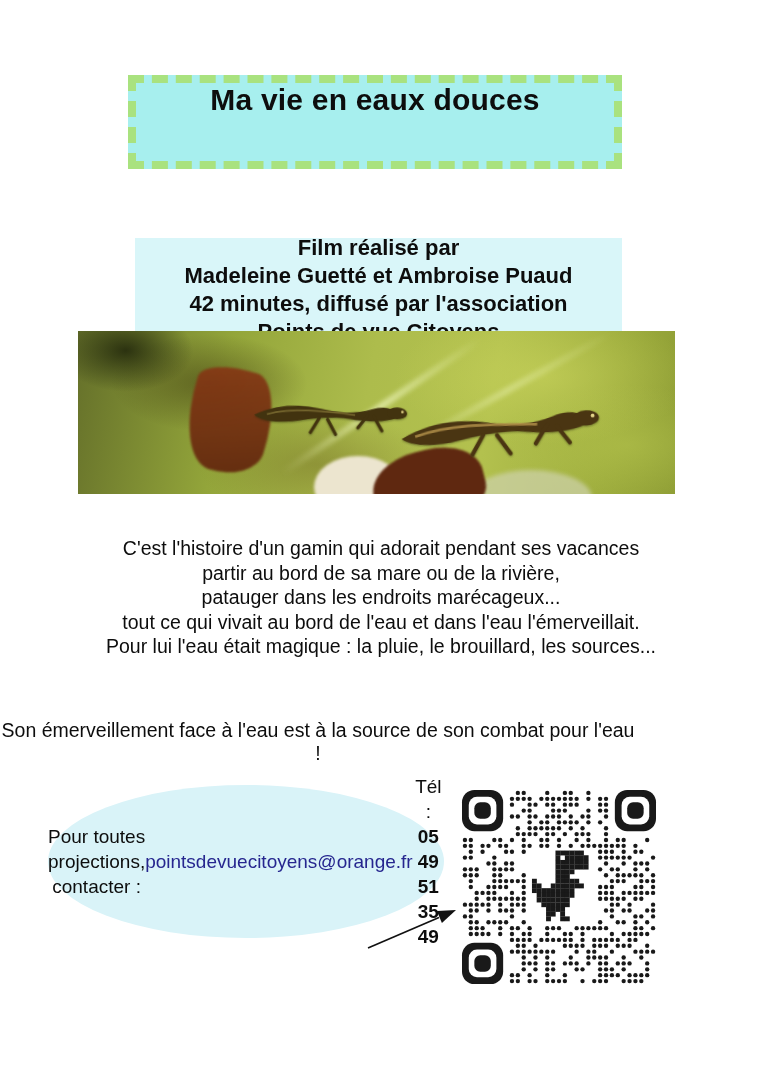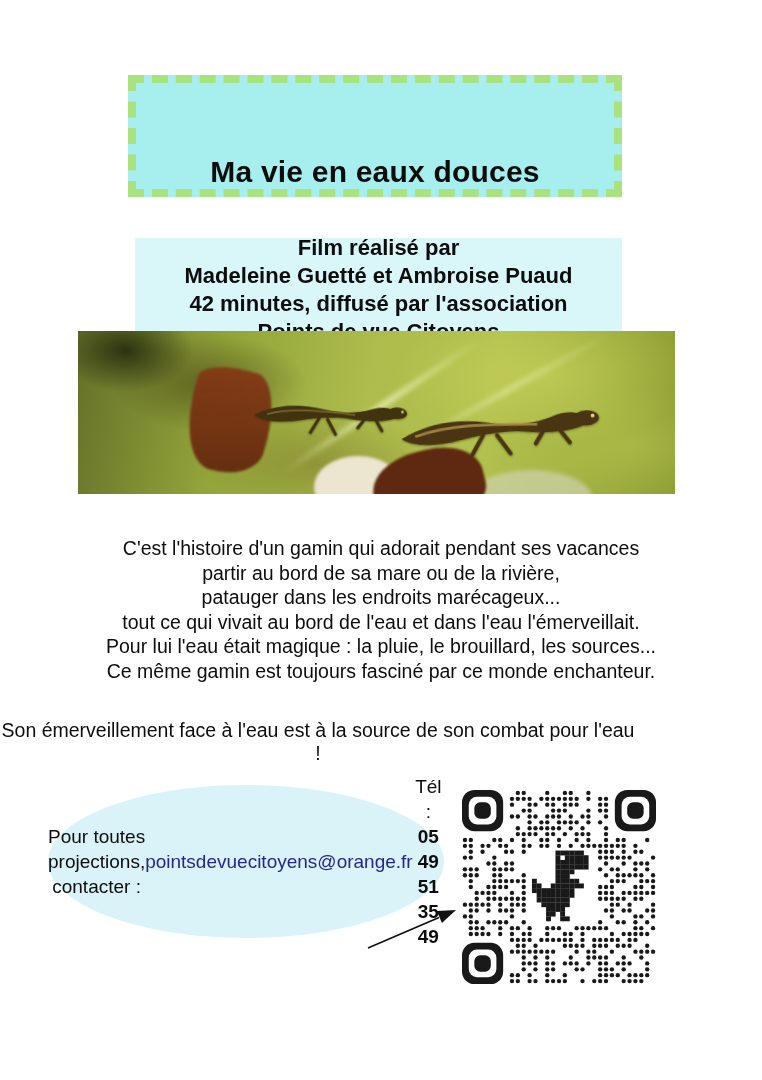--- a/index.html
+++ b/index.html
@@ -5,23 +5,23 @@
   html,body{margin:0;padding:0;background:#ffffff;}
   body{
     width:762px;height:1080px;position:relative;overflow:hidden;
     font-family:"Liberation Sans","DejaVu Sans",sans-serif;
     color:#0d0d0d;
   }
   .flyer{position:absolute;inset:0;}
 
   
   .title-box{
-    position:absolute;left:128px;top:75px;width:494px;height:122px;
+    position:absolute;left:128px;top:75px;width:494px;height:94px;
     background:var(--turquoise);border:8px dashed var(--dash-green);
-    box-sizing:border-box;display:flex;align-items:flex-end;justify-content:center;
+    box-sizing:border-box;display:flex;align-items:flex-start;justify-content:center;
   }
   .title-text{font-size:30px;font-weight:bold;letter-spacing:.2px;}
 
   
   .credits-box{
     position:absolute;left:135px;top:198px;width:487px;height:104px;
     background:var(--pale-cyan);
     display:flex;flex-direction:column;align-items:center;justify-content:center;
     font-weight:bold;font-size:22px;line-height:28px;text-align:center;margin-top:40px;
   }
@@ -137,21 +137,20 @@
       <circle cx="145" cy="22.5" r="1.4" fill="#e4d489"></circle>
     </svg>
   </div>
 
   <div class="story">
       <div>C'est l'histoire d'un gamin qui adorait pendant ses vacances</div>
       <div>partir au bord de sa mare ou de la rivière,</div>
       <div>patauger dans les endroits marécageux...</div>
       <div>tout ce qui vivait au bord de l'eau et dans l'eau l'émerveillait.</div>
       <div>Pour lui l'eau était magique : la pluie, le brouillard, les sources...</div>
-      <div>Ce même gamin est toujours fasciné par ce monde enchanteur.</div>
     </div>
 
   <div class="tagline">Son émerveillement face à l'eau est à la source de son combat pour l'eau !</div>
 
   <div class="contact-ellipse">
     <div>Pour toutes projections, contacter :</div>
     <div class="email">pointsdevuecitoyens@orange.fr</div>
     <div><span>Tél : </span><span class="tel-num">05 49 51 35 49</span></div>
   </div>
 

